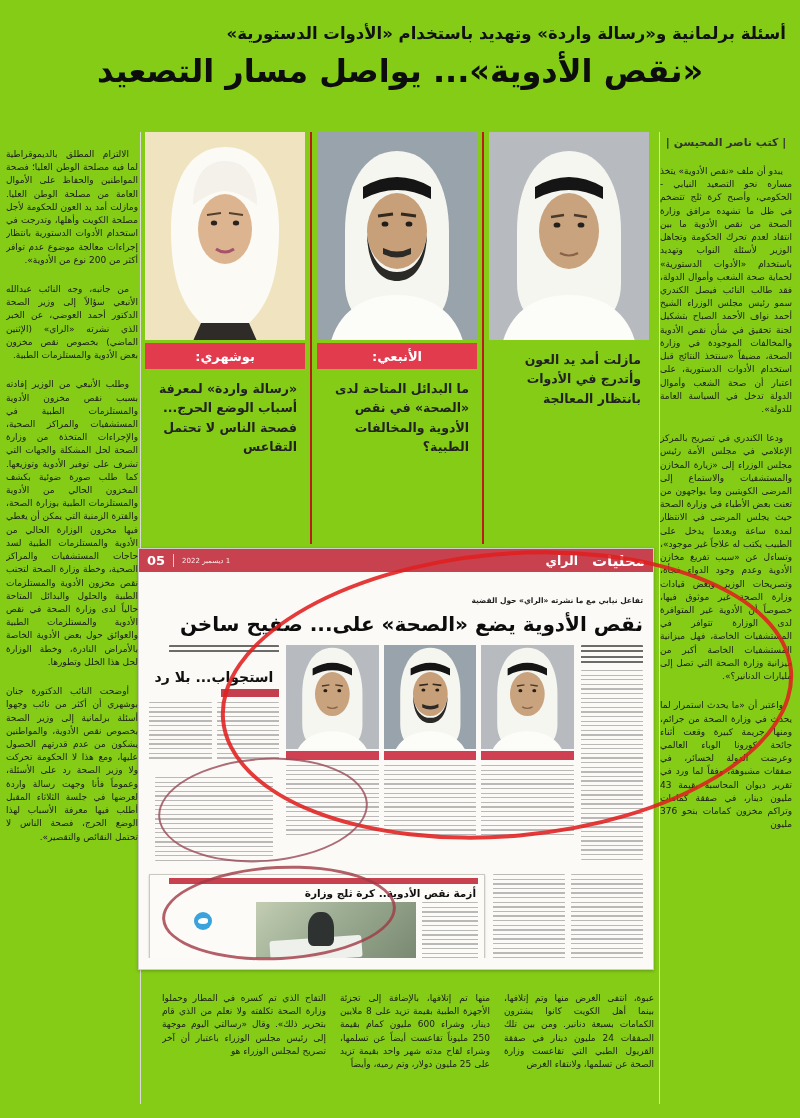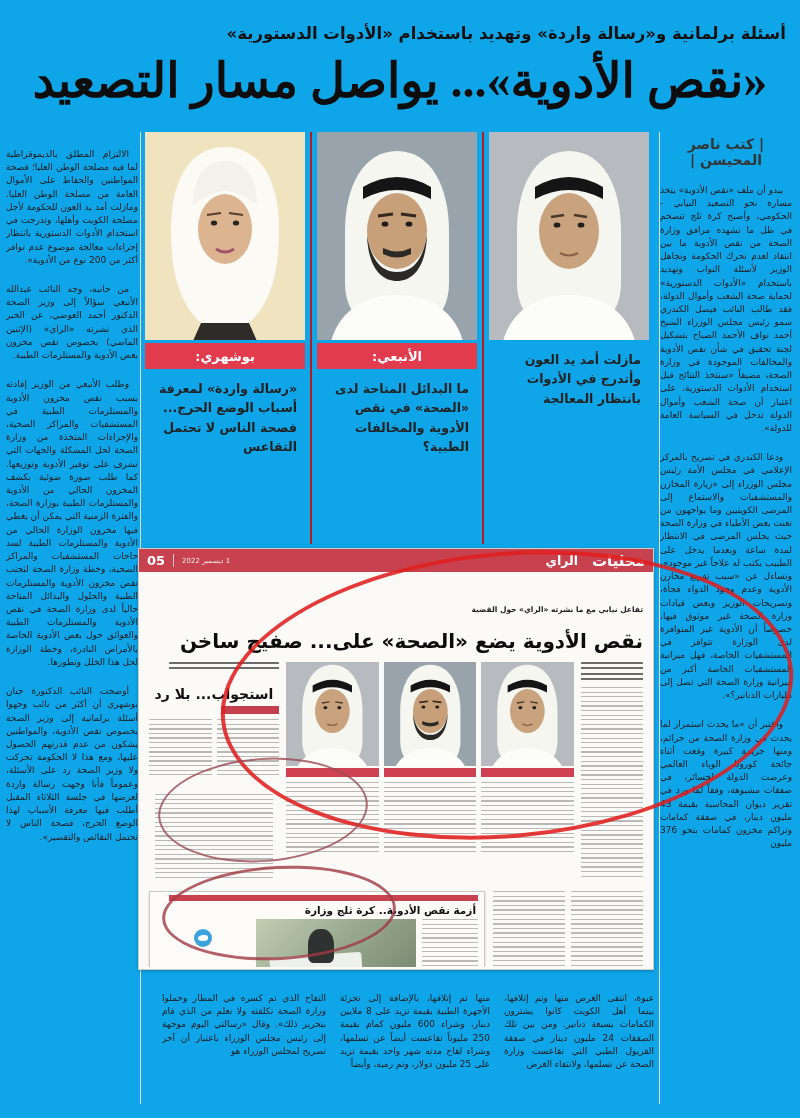--- a/index.html
+++ b/index.html
@@ -1,27 +1,27 @@
 <!DOCTYPE html>
 <html lang="ar" dir="rtl"><head>
 <meta charset="utf-8">
 <style>
   html,body{margin:0;padding:0;background:#e9e9e9;}
-  .page{position:relative;width:800px;height:1118px;margin:0 auto;background:#0ea5e9;
+  .page{position:relative;width:800px;height:1118px;margin:0 auto;background:#84cc16;
         overflow:hidden;font-family:"DejaVu Sans",sans-serif;direction:rtl;color:#141414;}
   
   .kicker{position:absolute;top:24px;right:14px;left:14px;font-size:16.5px;font-weight:bold;
           text-align:right;color:#111;}
-  .headline{position:absolute;top:52px;right:8px;left:8px;font-size:48px;font-weight:bold;
-            text-align:center;color:#0d0d0d;letter-spacing:0;font-family:Liberation Serif, serif;}
+  .headline{position:absolute;top:52px;right:8px;left:8px;font-size:32px;font-weight:bold;
+            text-align:center;color:#0d0d0d;letter-spacing:0;}
   
   .strip{position:absolute;top:132px;height:978px;overflow:hidden;}
   .strip.right{right:8px;width:132px;}
   .strip.left{left:6px;width:132px;}
-  .byline{font-size:14px;font-weight:bold;color:#333;text-align:center;margin:4px 0 10px;}
+  .byline{font-size:11px;font-weight:bold;color:#333;text-align:center;margin:4px 0 10px;}
   .body-par{font-size:9px;line-height:1.47;text-align:justify;margin:16px 0 7px;color:#1b1b1b;
             text-indent:9px;}
   .vrule{position:absolute;top:132px;height:972px;width:1px;background:#ddddd8;}
   
   .center{position:absolute;top:132px;right:146px;width:514px;height:980px;}
   .profiles{display:flex;direction:rtl;height:412px;}
   .card{flex:1;padding:0 5px;border-left:2px solid #b91c1c;}
   .card:last-child{border-left:none;}
   .photo{width:100%;height:208px;overflow:hidden;background:#c9ccce;}
   .photo svg{display:block;width:100%;height:100%;}
@@ -32,23 +32,23 @@
   .clipping{position:absolute;top:416px;right:0;width:514px;height:420px;background:#fbfaf7;
             border:1px solid #cfcfc8;box-shadow:0 1px 3px rgba(0,0,0,.25);}
   .clipbar{height:23px;background:#c8414f;display:flex;direction:rtl;align-items:center;
            padding:0 8px;color:#fff;}
   .clip-section{font-size:15px;font-weight:bold;}
   .clip-logo{font-size:12.5px;font-weight:bold;margin-right:14px;}
   .clipbar .sp{flex:1;}
   .clip-date{font-size:7px;opacity:.9;}
   .clipbar .bar-sep{width:1px;height:13px;background:#ffffff;opacity:.7;margin:0 8px;}
   .clip-page{font-size:13px;font-weight:bold;}
-  .clipbody{position:relative;padding:15px 10px 6px;height:374px;overflow:hidden;}
+  .clipbody{position:relative;padding:6px 10px 6px;height:374px;overflow:hidden;}
   .clip-kicker{margin-top:18px;font-size:7.5px;color:#222;text-align:right;font-weight:bold;}
-  .clip-headline{font-size:20px;font-weight:bold;margin:15px 0 9px;color:#0c0c0c;}
+  .clip-headline{font-size:20px;font-weight:bold;margin:7px 0 9px;color:#0c0c0c;}
   .fk{background:repeating-linear-gradient(to bottom,#777 0,#777 1.3px,transparent 1.3px,transparent 4.6px);
       opacity:.5;border-radius:1px;}
   .fkd{background:repeating-linear-gradient(to bottom,#3c3c3c 0,#3c3c3c 1.8px,transparent 1.8px,transparent 5.4px);
       opacity:.75;border-radius:1px;}
   .cliprow1{display:flex;direction:rtl;gap:7px;height:224px;}
   .cr1-col{width:62px;}
   .clip-photos{width:288px;display:flex;direction:rtl;gap:5px;}
   .clip-card{flex:1;}
   .clip-photo{height:104px;background:#b9bec2;overflow:hidden;}
   .clip-photo svg{display:block;width:100%;height:100%;}

